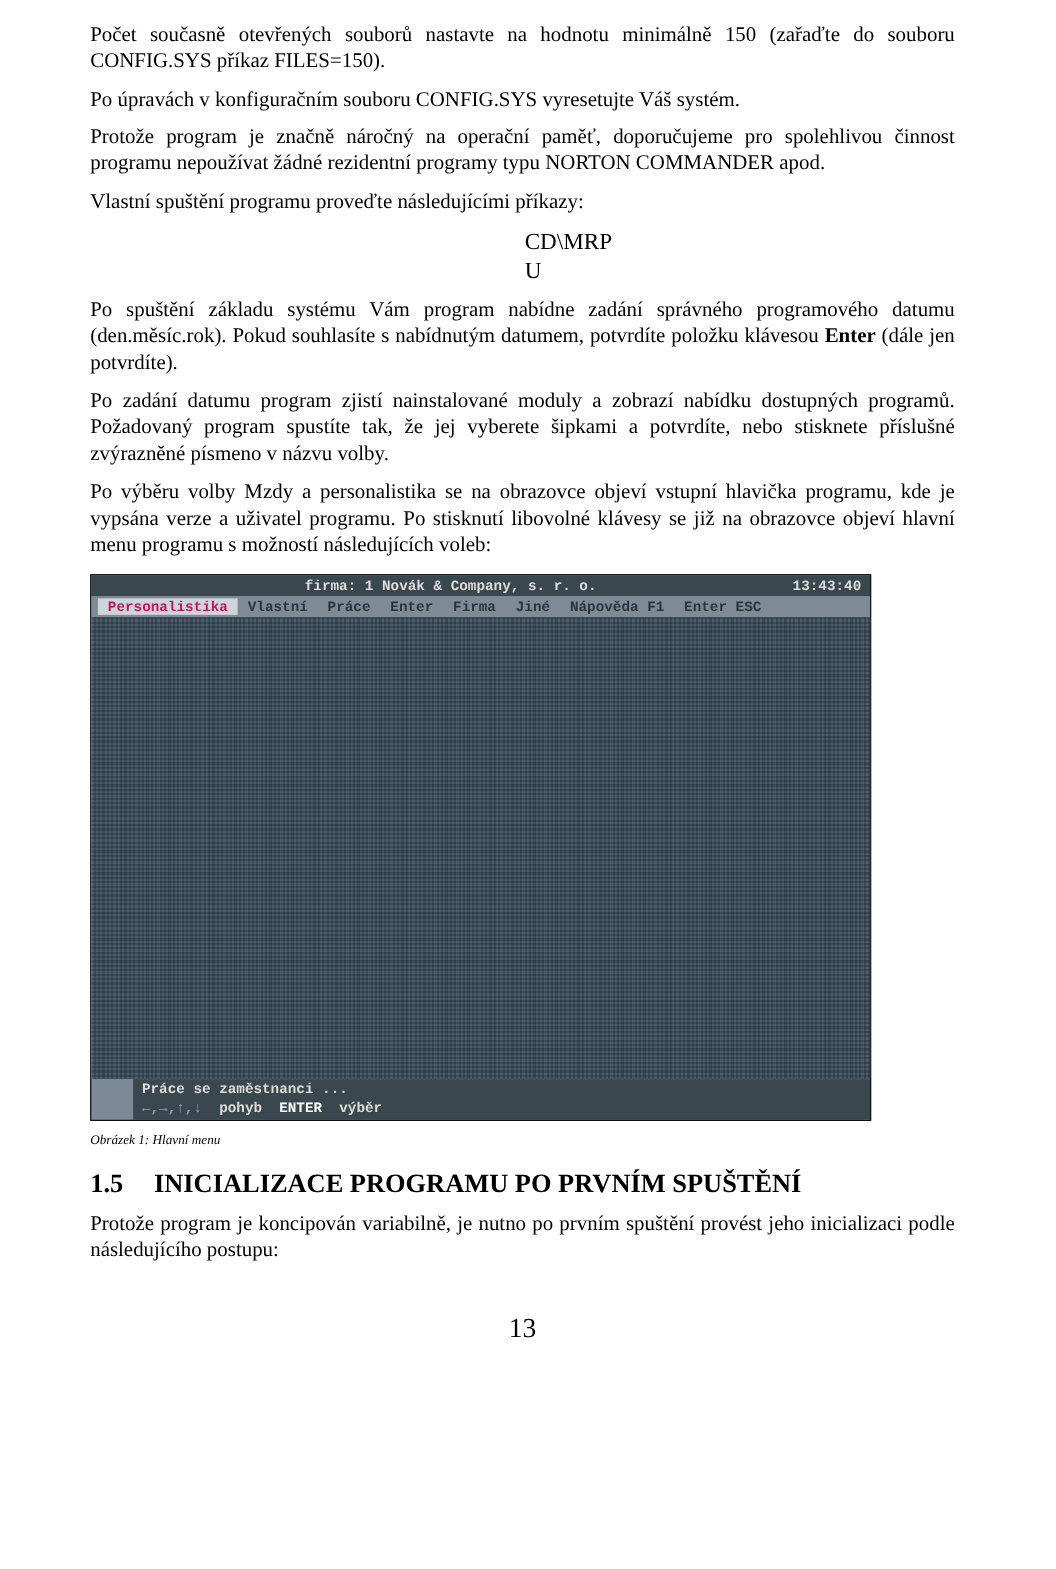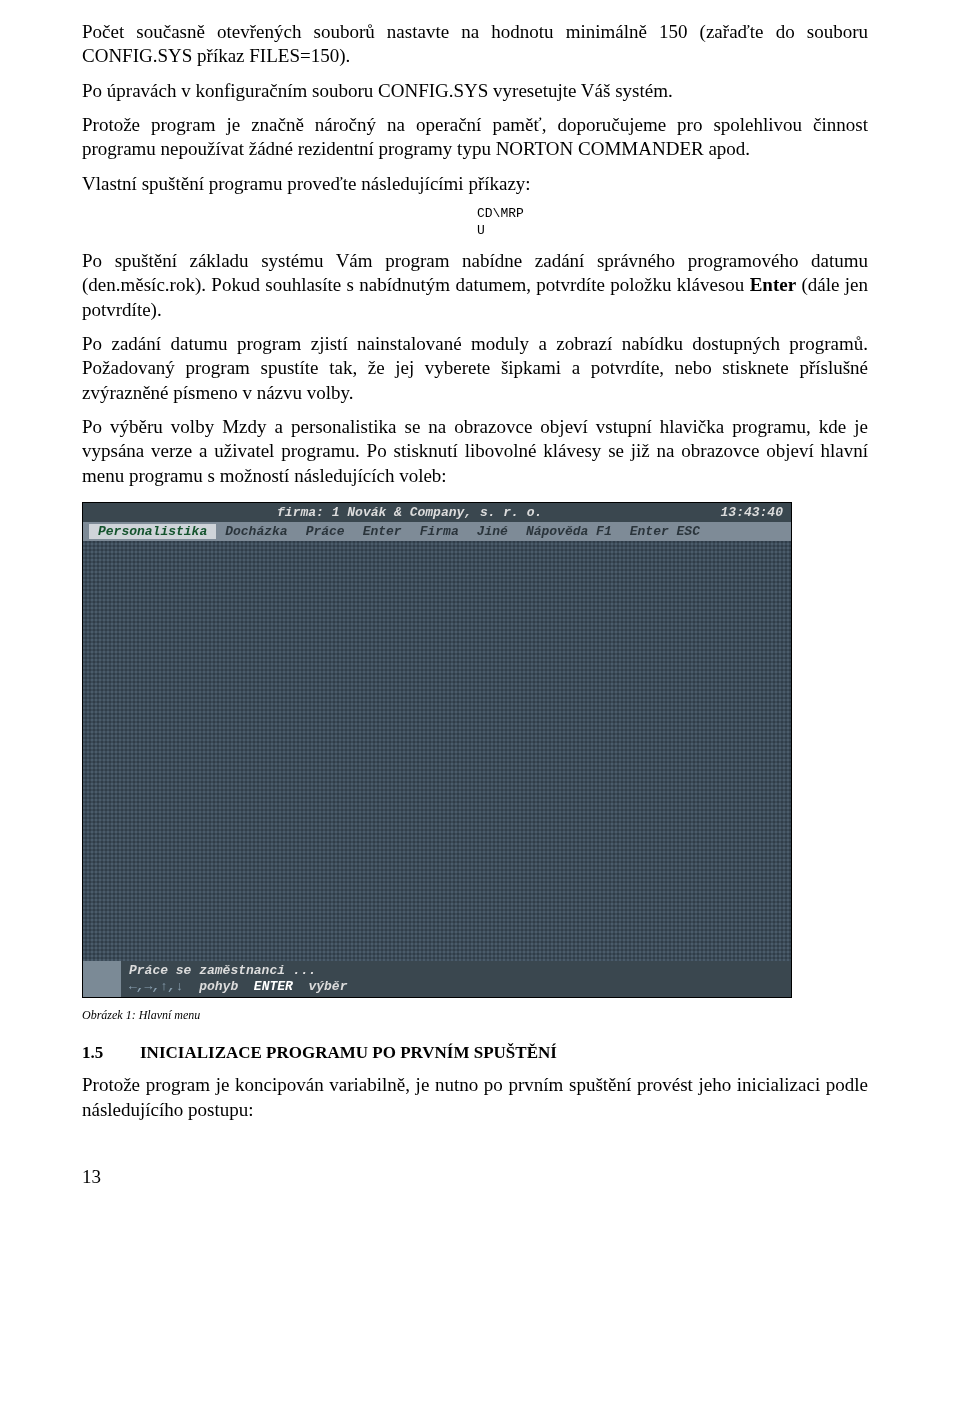--- a/index.html
+++ b/index.html
@@ -16,30 +16,29 @@
   }
   p.body {
     margin: 0 0 10px 0;
     line-height: 1.28;
     text-align: justify;
   }
   .bold { font-weight: bold; }
   .commands {
     margin: 4px 0 10px 0;
     padding-left: 395px;
-    font-family: Liberation Mono, monospace;
-    font-size: 13px;
+    font-family: Liberation Serif, serif;
+    font-size: 21px;
     line-height: 1.28;
   }
 
   
   .dos-wrap {
     margin: 14px 0 10px 0;
     width: 708px;
-    font-style: italic;
   }
   .dos {
     width: 100%;
     background: #7b8a96;
     font-family: "Courier New", monospace;
     font-size: 13px;
     letter-spacing: 0px;
     color: #d8d8d8;
     border: 1px solid #000;
   }
@@ -59,21 +58,21 @@
     display: flex;
     gap: 0;
     color: #2a343b;
   }
   .dos-menu .item {
     padding: 0 9px;
     white-space: nowrap;
   }
   .dos-menu .item.sel {
     background: #cfd4d9;
-    color: #14532d;
+    color: #be185d;
   }
   .dos-body {
     height: 420px;
     background-image:
       repeating-linear-gradient(0deg, #8a99a5 0, #8a99a5 2px, #6f7d88 2px, #6f7d88 4px),
       repeating-linear-gradient(90deg, #8a99a5 0, #8a99a5 2px, #6f7d88 2px, #6f7d88 4px);
     background-blend-mode: multiply;
   }
   .dos-status {
     background: #3a474f;
@@ -87,29 +86,29 @@
   .dos-status .dim { color: #8aa0b0; }
   .dos-status .hl { color: #ffffff; }
 
   .caption {
     font-style: italic;
     font-size: 12px;
     margin: 6px 0 20px 0;
   }
 
   h2.section {
-    font-size: 17px;
+    font-size: 24px;
     font-weight: bold;
     margin: 14px 0 10px 0;
   }
   .section-num { display: inline-block; width: 58px; }
 
   .pagenum {
-    text-align: left;
-    font-size: 19px;
+    text-align: center;
+    font-size: 25px;
     margin-top: 44px;
     padding-bottom: 18px;
   }
 </style>
 </head>
 <body>
 
 <div class="page">
 
   <p class="body">Počet současně otevřených souborů nastavte na hodnotu minimálně 150 (zařaďte do souboru CONFIG.SYS příkaz FILES=150).</p>
@@ -131,21 +130,21 @@
 
   <div class="dos-wrap">
     <div class="dos">
       <div class="dos-title">
         <span class="left">.</span>
         <span>firma: 1  Novák &amp; Company, s. r. o.</span>
         <span>13:43:40</span>
       </div>
       <div class="dos-menu">
         <span class="item sel">Personalistika</span>
-        <span class="item">Docházka</span>
+        <span class="item">Vlastní</span>
         <span class="item">Práce</span>
         <span class="item">Enter</span>
         <span class="item">Firma</span>
         <span class="item">Jiné</span>
         <span class="item">Nápověda F1</span>
         <span class="item">Enter ESC</span>
       </div>
       <div class="dos-body"></div>
       <div class="dos-status"><span>Práce se zaměstnanci ...</span>
 <span class="dim">←,→,↑,↓</span><span>  pohyb  </span><span class="hl">ENTER</span><span>  výběr</span></div>

